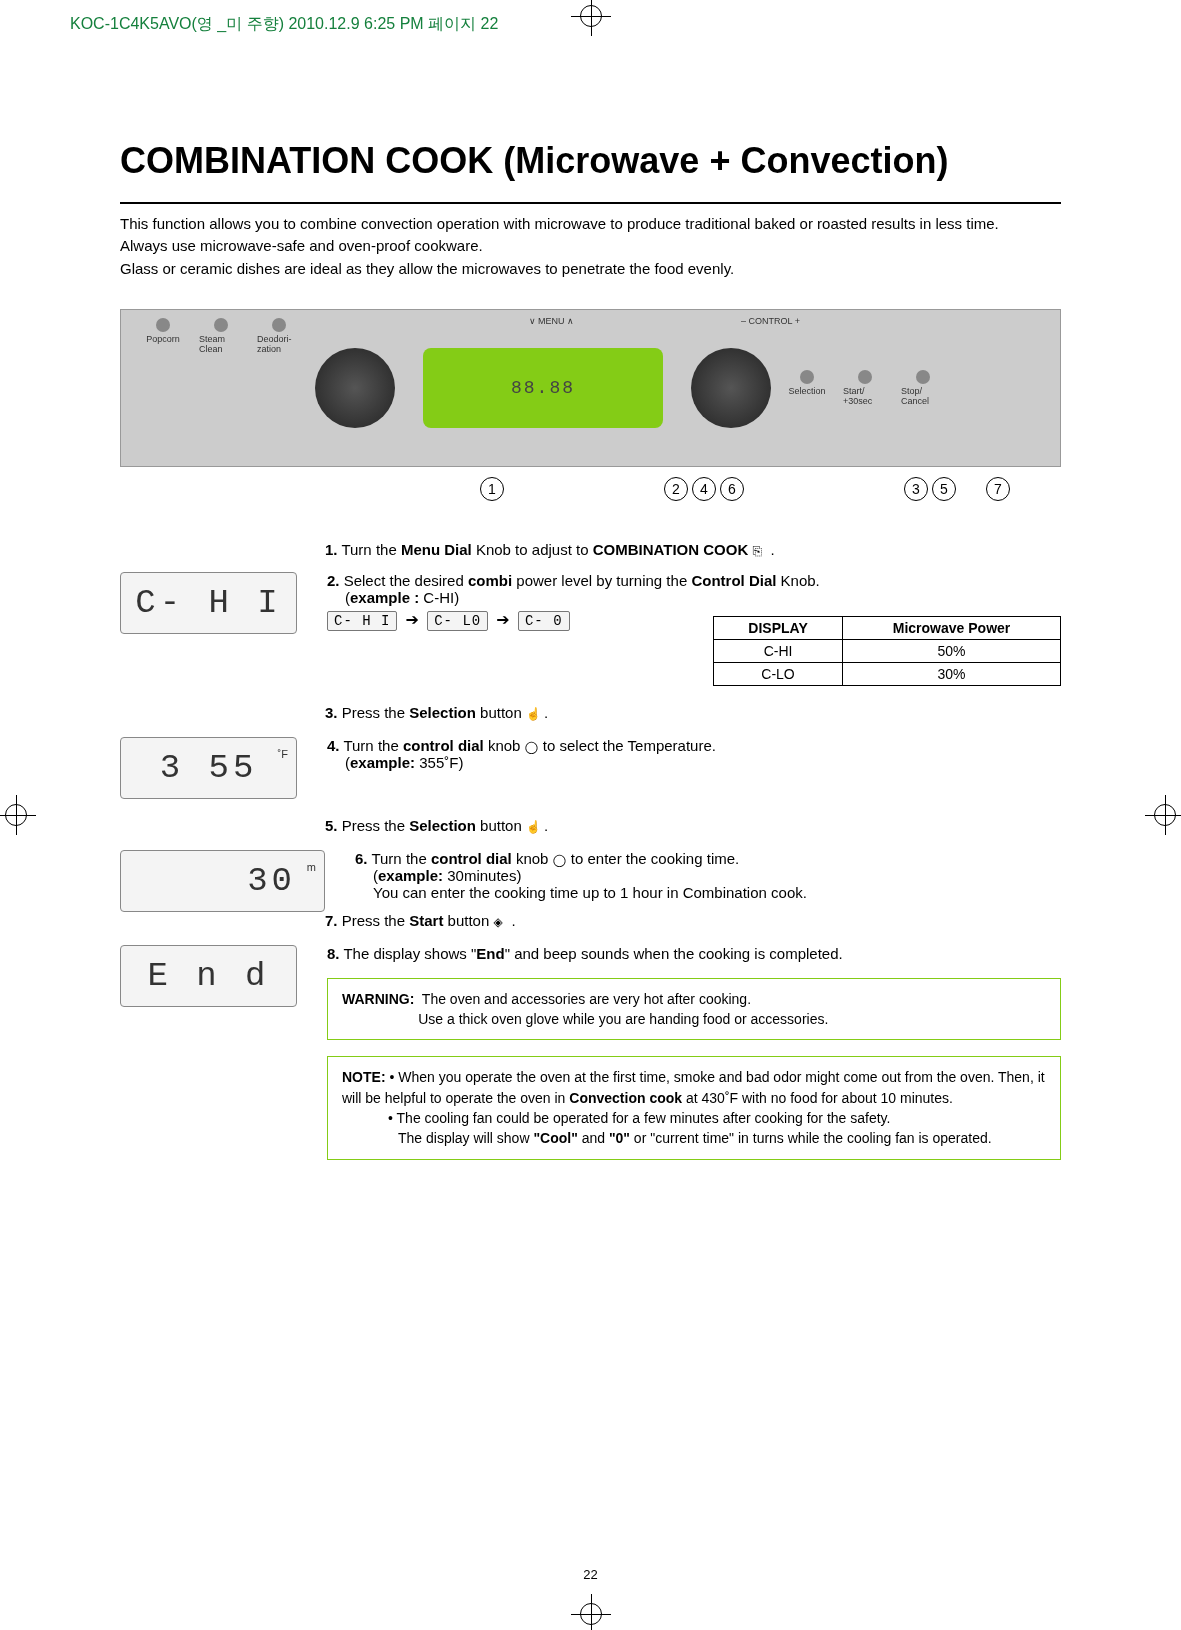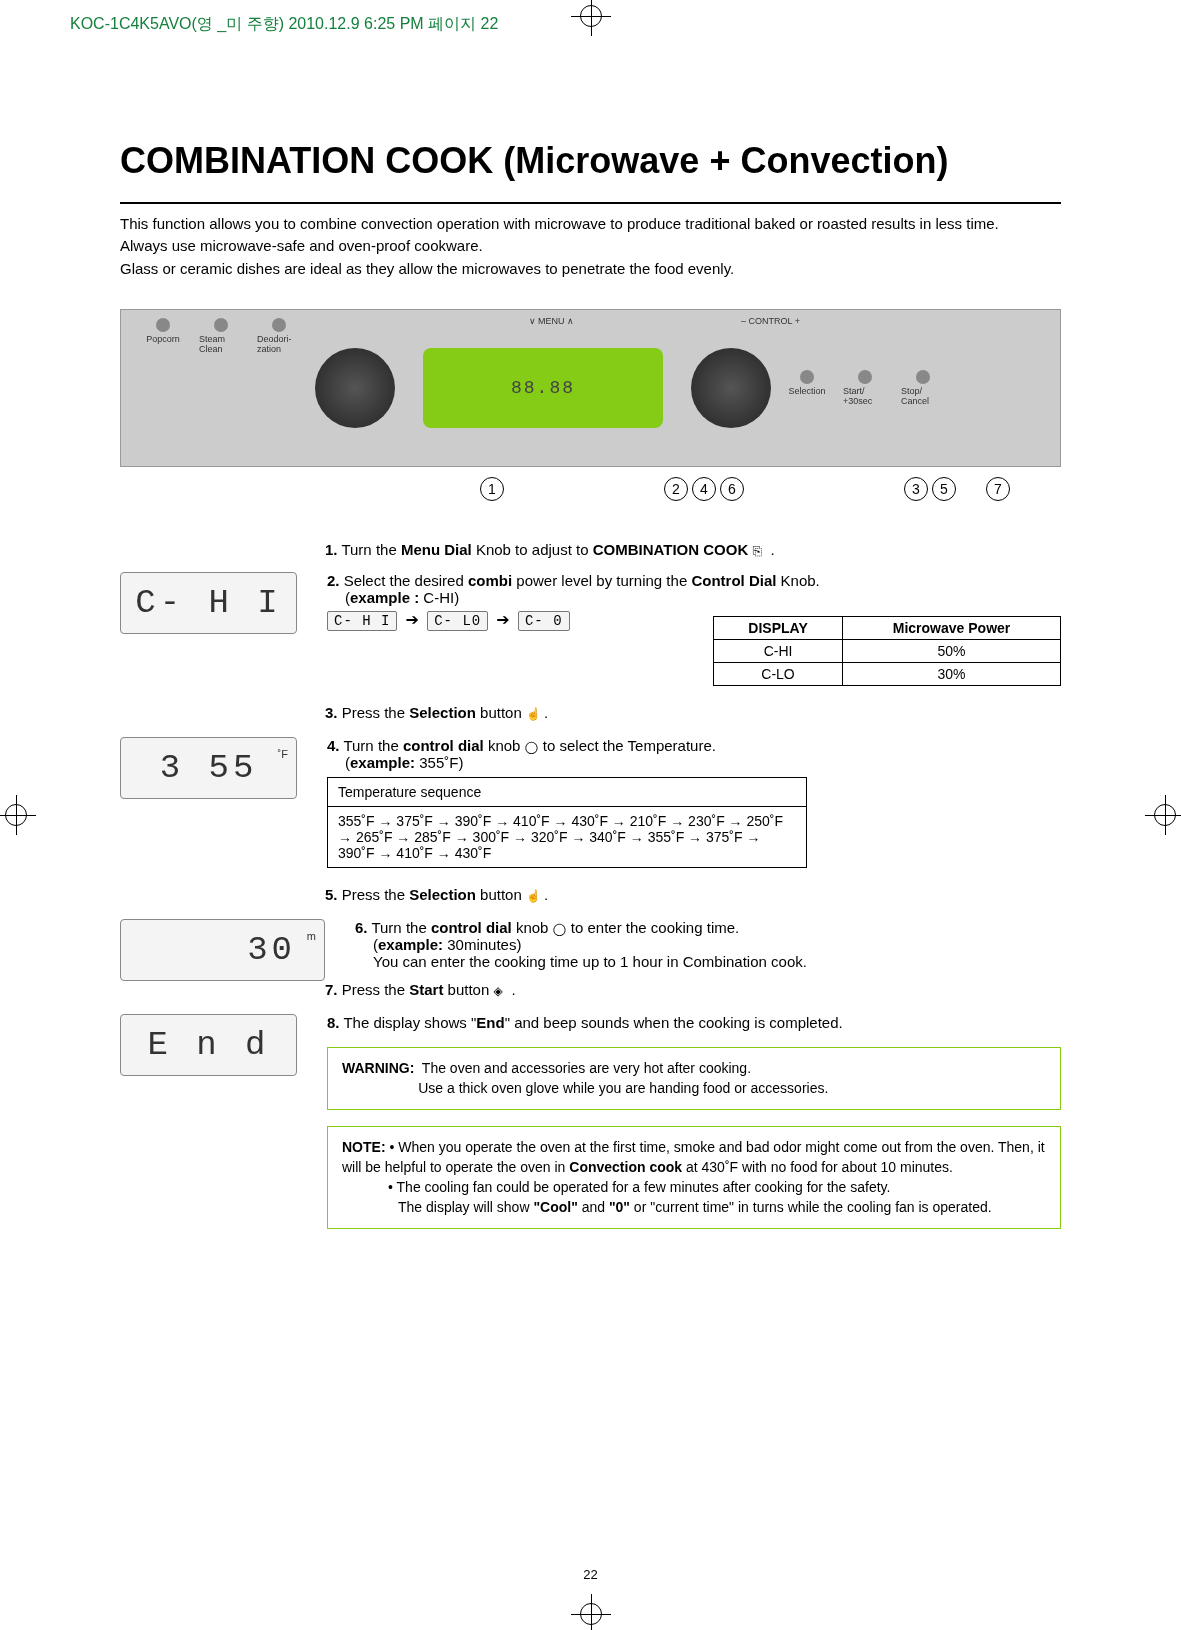--- a/index.html
+++ b/index.html
@@ -393,30 +393,20 @@
 
       <div class="step-row" style="margin-top:16px;">
         <div class="display-box">
             <span>3 55</span>
             <span class="unit">˚F</span>
           </div>
         <div class="step-text">
           <span class="num">4.</span>
           <span>Turn the </span><b>control dial</b><span> knob </span><span class="icon-glyph">◯</span><span> to select the Temperature.</span>
           <span class="indent">(<b>example:</b><span> 355˚F</span>)</span>
-          <table class="temp-seq">
-            <tbody>
-                <tr>
-                  <td>Temperature sequence</td>
-                </tr>
-            <tr>
-                  <td>355˚F → 375˚F → 390˚F → 410˚F → 430˚F → 210˚F → 230˚F → 250˚F → 265˚F → 285˚F → 300˚F → 320˚F → 340˚F → 355˚F → 375˚F → 390˚F → 410˚F → 430˚F</td>
-                </tr>
-          </tbody>
-            </table>
         </div>
       </div>
 
       <div class="step-row" style="margin-top:18px;">
         <div style="width:175px;"></div>
         <div class="step-text">
           <span class="num">5.</span>
           <span>Press the </span><b>Selection</b><span> button </span><span class="icon-glyph">☝</span> .
         </div>
       </div>

